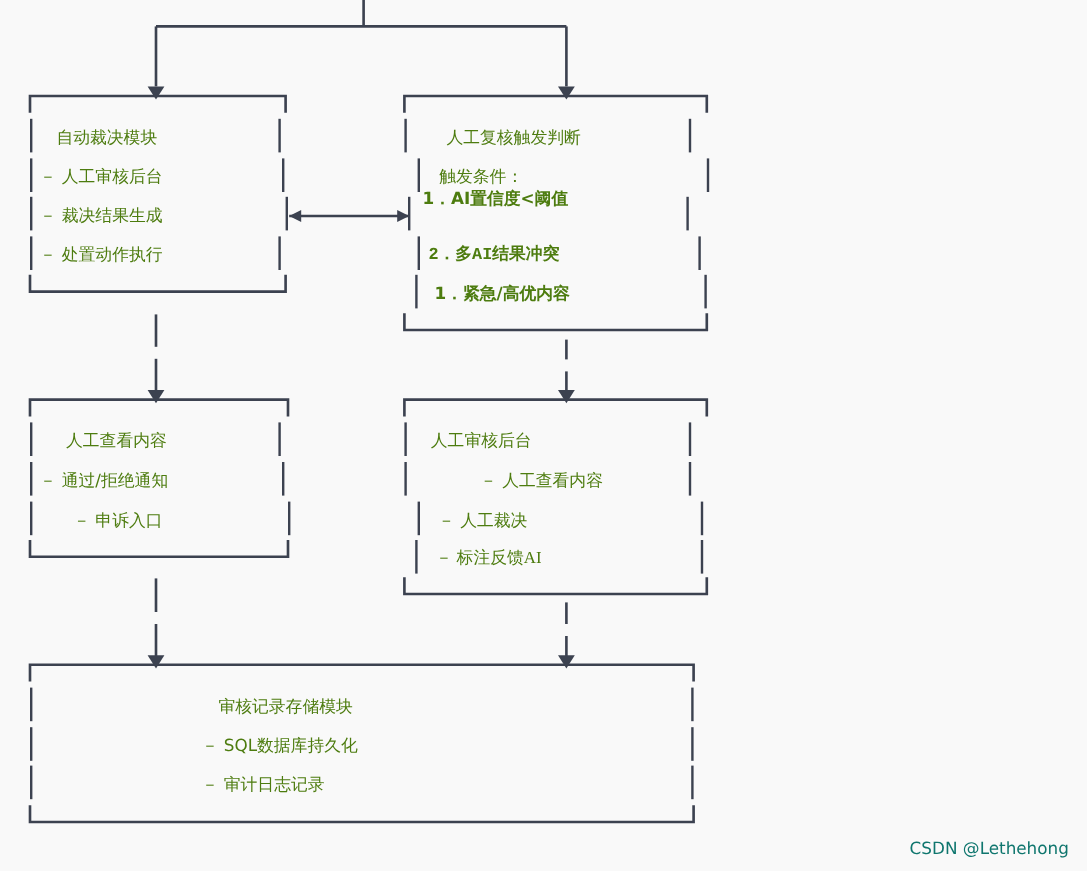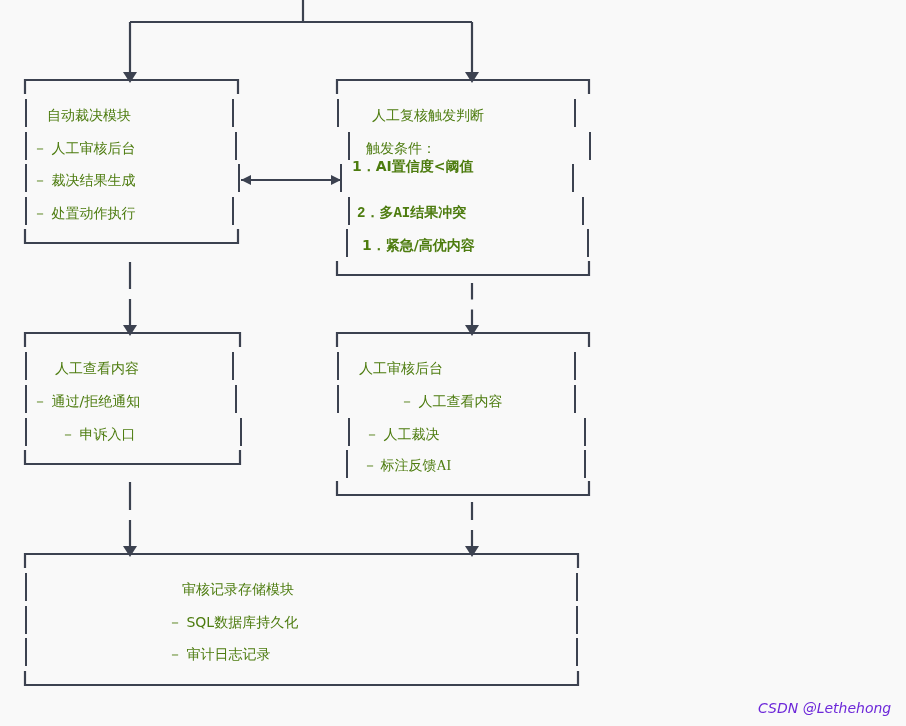--- a/index.html
+++ b/index.html
@@ -35,23 +35,22 @@
   }
   .pipe {
     position: absolute;
     background: #3c4250;
     width: 2px;
   }
   .watermark {
     position: absolute;
     font-family: "DejaVu Sans", "Liberation Sans", sans-serif;
     font-size: 14px;
-    color: #6d28d9;
+    color: #0f766e;
     white-space: pre;
-    font-style: italic;
   }
 </style>
 </head>
 <body>
 
 <svg id="canvas" viewBox="0 0 906 726" xmlns="http://www.w3.org/2000/svg">
   <g id="box-layer">
       <path d="M 25 94 L 25 80 L 238 80 L 238 94" fill="none" stroke="#3c4250" stroke-width="2.2" stroke-linecap="butt"></path>
       <path d="M 25 229 L 25 243 L 238 243 L 238 229" fill="none" stroke="#3c4250" stroke-width="2.2" stroke-linecap="butt"></path>
       <path d="M 337 94 L 337 80 L 589 80 L 589 94" fill="none" stroke="#3c4250" stroke-width="2.2" stroke-linecap="butt"></path>

